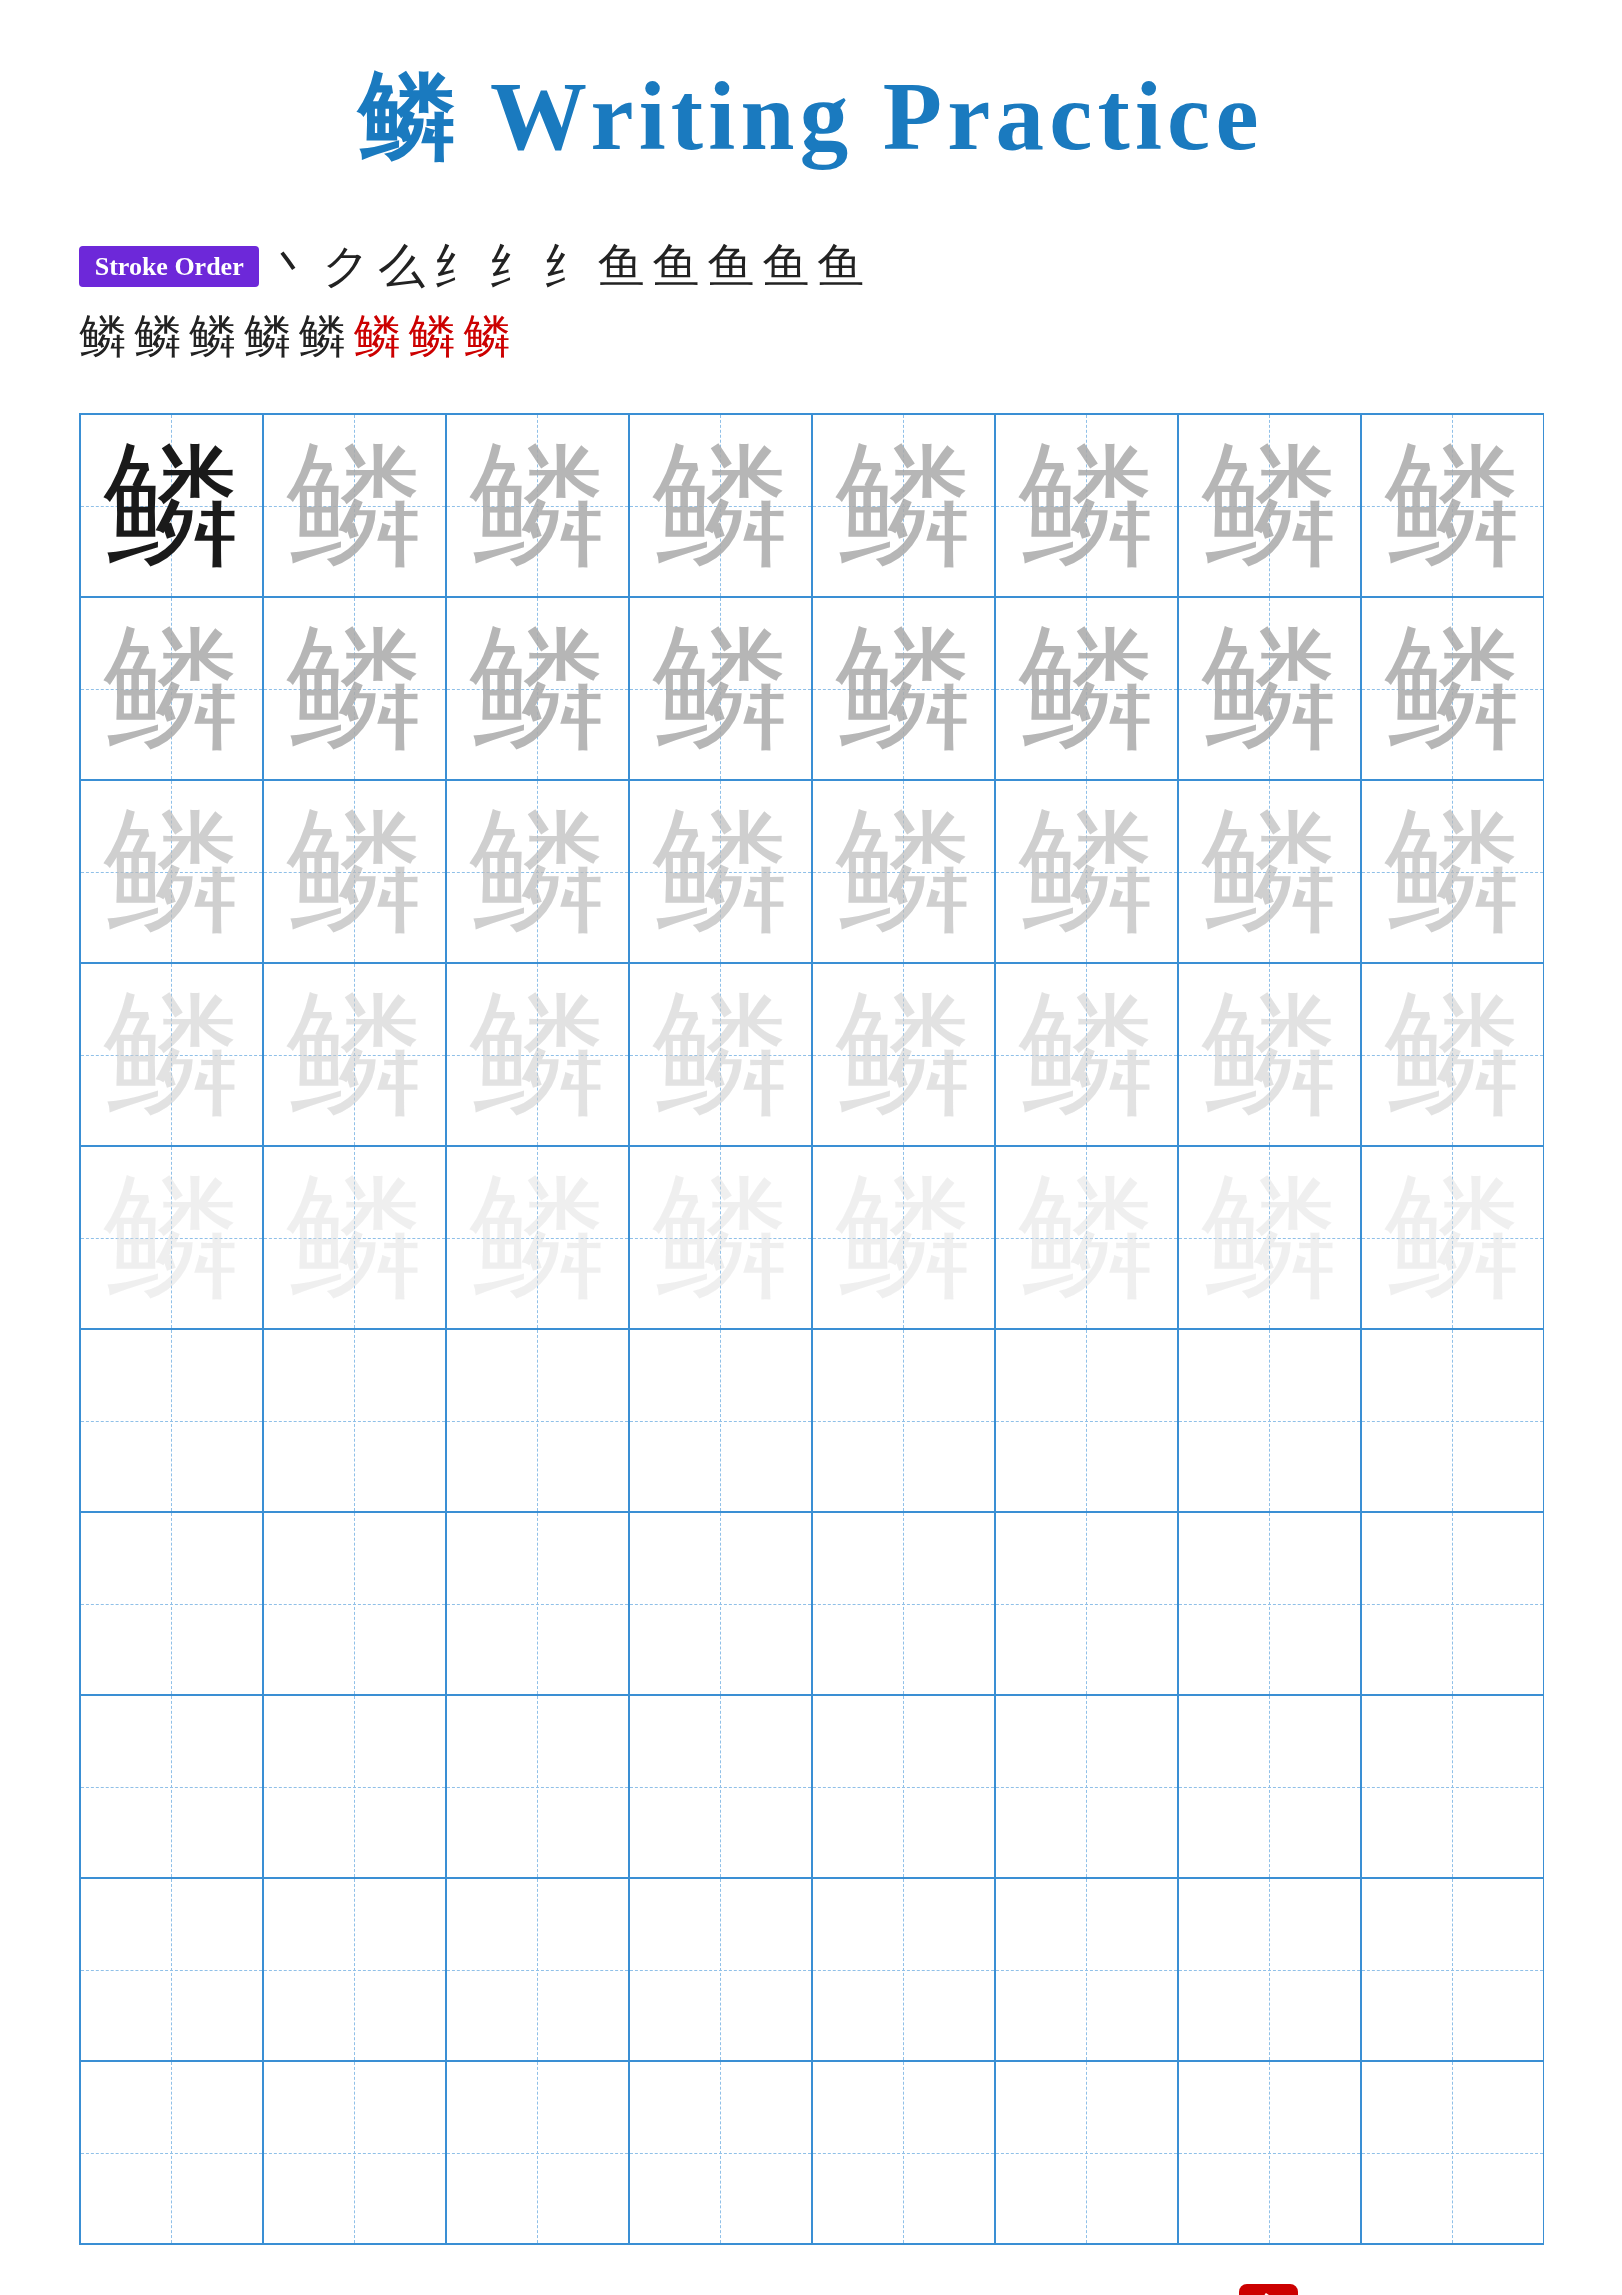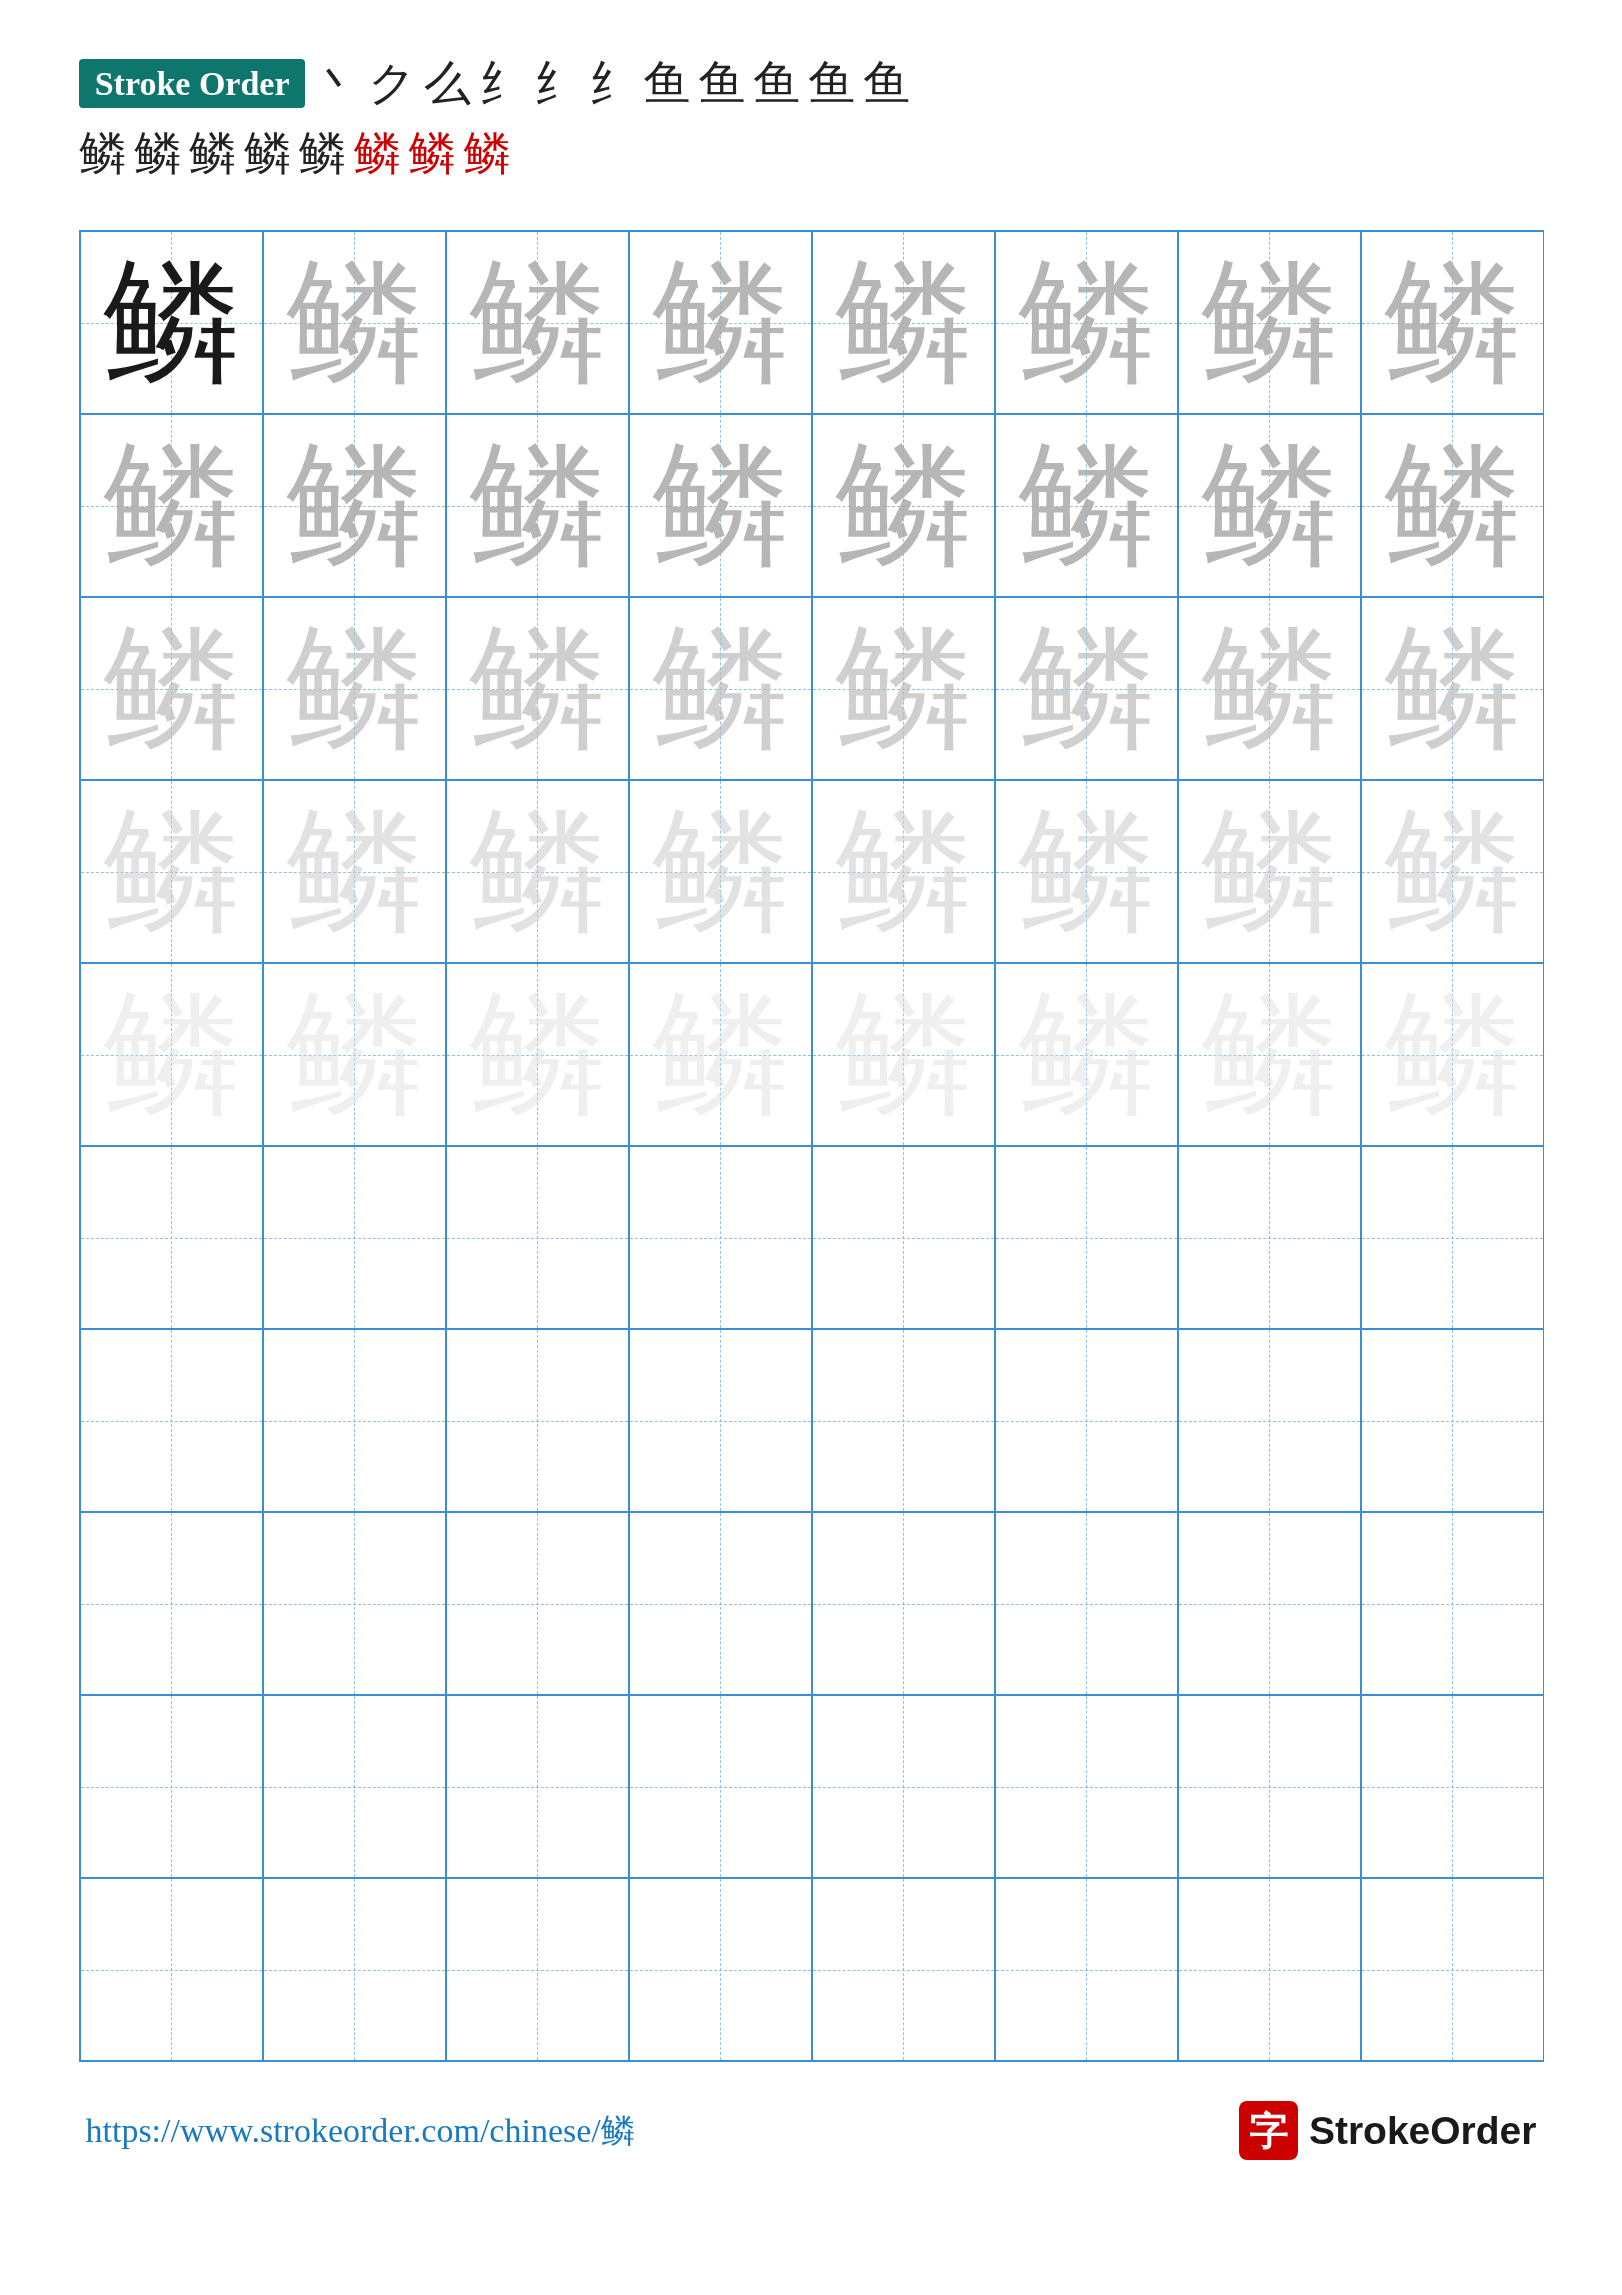--- a/index.html
+++ b/index.html
@@ -37,23 +37,23 @@
 
     .stroke-order-row {
       display: flex;
       align-items: center;
       flex-wrap: wrap;
       gap: 7.9px;
       margin-bottom: 6.5px;
     }
 
     .stroke-order-label {
-      background: #0f766e;
+      background: #6d28d9;
       color: white;
-      font-size: 34px;
+      font-size: 26px;
       font-weight: bold;
       padding: 5.2px 15.7px;
       border-radius: 3.9px;
       white-space: nowrap;
     }
 
     .stroke-char {
       font-size: 47px;
       color: #cc0000;
       font-family: serif;
@@ -182,20 +182,24 @@
       font-weight: bold;
       color: #1a1a1a;
       font-family: sans-serif;
     }
   </style>
 </head>
 <body>
 
 <div class="page">
 
+  <div class="title">
+    <span style="color:#1a7abf;">鳞</span>
+    <span> Writing Practice</span>
+  </div>
 
   <div class="stroke-order-section">
     <div class="stroke-order-row">
       <span class="stroke-order-label">Stroke Order</span>
       <span class="stroke-char-black">丶</span>
       <span class="stroke-char-black">ク</span>
       <span class="stroke-char-black">么</span>
       <span class="stroke-char-black">纟</span>
       <span class="stroke-char-black">纟</span>
       <span class="stroke-char-black">纟</span>

